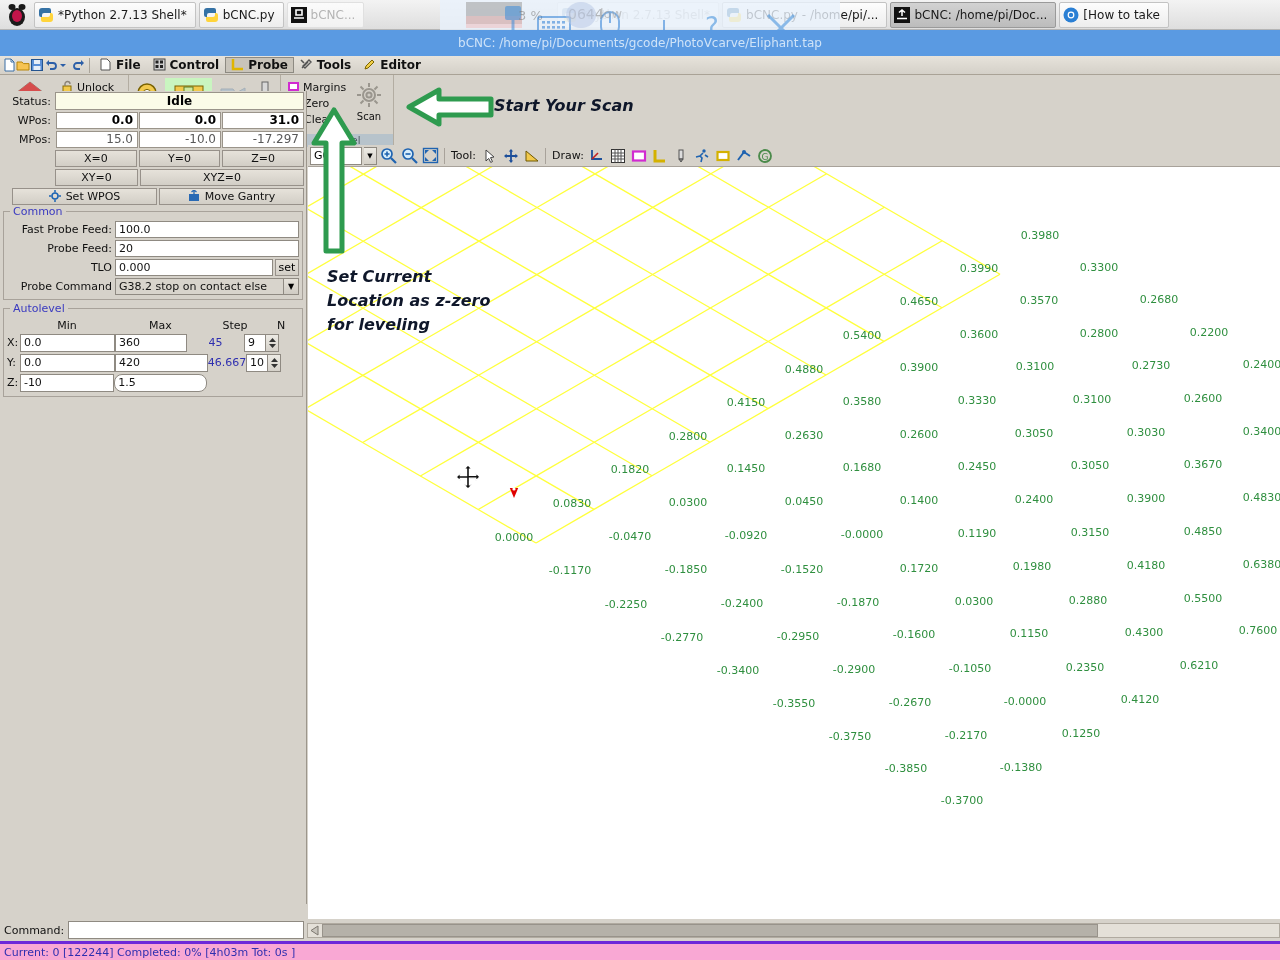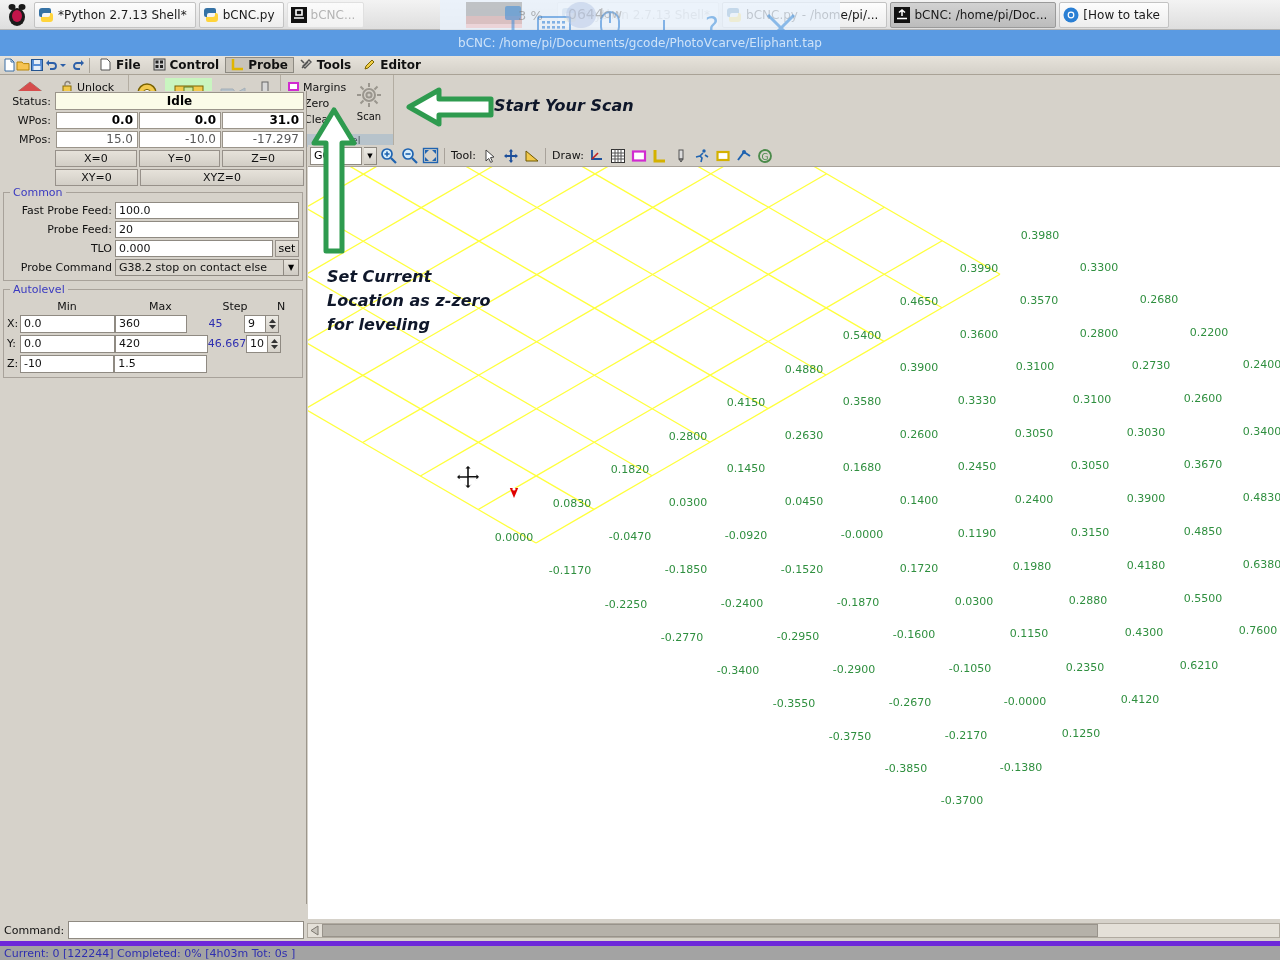--- a/index.html
+++ b/index.html
@@ -114,23 +114,23 @@
 
   
   #cmdrow{position:absolute;left:0;top:919px;width:307px;height:22px;display:flex;
     align-items:center;background:#d6d2ca;}
   #cmdlabel{font-size:11px;color:#111;padding:0 4px 0 4px;}
   #cmdinput{flex:1;height:18px;background:#fff;border:1px solid #8f8a82;margin-right:3px;}
   #hscroll{position:absolute;left:307px;top:923px;width:973px;height:15px;
     background:#e4e0d8;border:1px solid #b0aaa0;display:flex;align-items:center;}
   #hsarrow{width:14px;height:13px;display:flex;align-items:center;justify-content:center;}
   #hsthumb{height:13px;background:#b5b1a9;border:1px solid #98938b;}
-  #statusline{position:absolute;left:0;top:941px;width:1280px;height:19px;background:#a3a3a3;
+  #statusline{position:absolute;left:0;top:941px;width:1280px;height:19px;background:#f9a8d4;
     display:flex;align-items:center;padding-left:4px;font-size:11px;color:#2f2fb0;
-    border-top:5px solid #6d28d9;}
+    border-top:3px solid #6d28d9;}
 
   
   .anno{position:absolute;font-family:"DejaVu Sans","Liberation Sans",sans-serif;
     font-style:italic;font-weight:bold;font-size:16px;color:#0f172a;line-height:20px;}
 </style>
 </head>
 <body>
 
 <div id="taskbar">
   <div class="tb-logo">
@@ -471,20 +471,36 @@
     <div class="sbtn">X=0</div>
     <div class="sbtn">Y=0</div>
     <div class="sbtn">Z=0</div>
   </div>
 
   <div class="btnrow">
     <div class="sbtn">XY=0</div>
     <div class="sbtn" style="flex:2;">XYZ=0</div>
   </div>
 
+  <div class="btnrow" style="margin-left:12px;">
+    <div class="sbtn">
+      <span class="tiny"><svg width="12" height="12" viewBox="0 0 12 12">
+            <circle cx="6" cy="6" r="3" fill="none" stroke="#1c64b4" stroke-width="1.5"></circle>
+            <path d="M6 0v2.5M6 9.5V12M0 6h2.5M9.5 6H12" stroke="#1c64b4" stroke-width="1.5"></path>
+          </svg></span>
+      <span>Set WPOS</span>
+    </div>
+    <div class="sbtn">
+      <span class="tiny"><svg width="12" height="12" viewBox="0 0 12 12">
+            <rect x="1" y="4" width="10" height="7" fill="#2a6ab4"></rect>
+            <path d="M6 0v4M3.5 2L6 0l2.5 2" stroke="#2a6ab4" stroke-width="1.3" fill="none"></path>
+          </svg></span>
+      <span>Move Gantry</span>
+    </div>
+  </div>
 
   <div class="gbox">
     <div class="gtitle">Common</div>
     <div class="frow">
       <div class="flab" style="width:108px;">Fast Probe Feed:</div>
       <div class="finput">100.0</div>
     </div>
     <div class="frow">
       <div class="flab" style="width:108px;">Probe Feed:</div>
       <div class="finput">20</div>
@@ -539,21 +555,21 @@
               <path d="M4.5 1L8 5H1z" fill="#333"></path>
               <path d="M4.5 11L1 7h7z" fill="#333"></path>
             </svg>
         </div>
       </div>
     </div>
 
     <div class="alrow" style="margin-bottom:0;">
       <div class="alax">Z:</div>
       <div class="alin" style="width:95px;">-10</div>
-      <div class="alin" style="width:93px;">1.5</div>
+      <div class="alin" style="width:93px;border-radius:8px;">1.5</div>
       <div class="alcalc" style="width:57px;"></div>
       <div style="width:36px;"></div>
     </div>
   </div>
 </div>
 
 <div id="canvastb">
   <div class="ctcombo">G01</div>
   <div class="ctdrop">▼</div>
 

